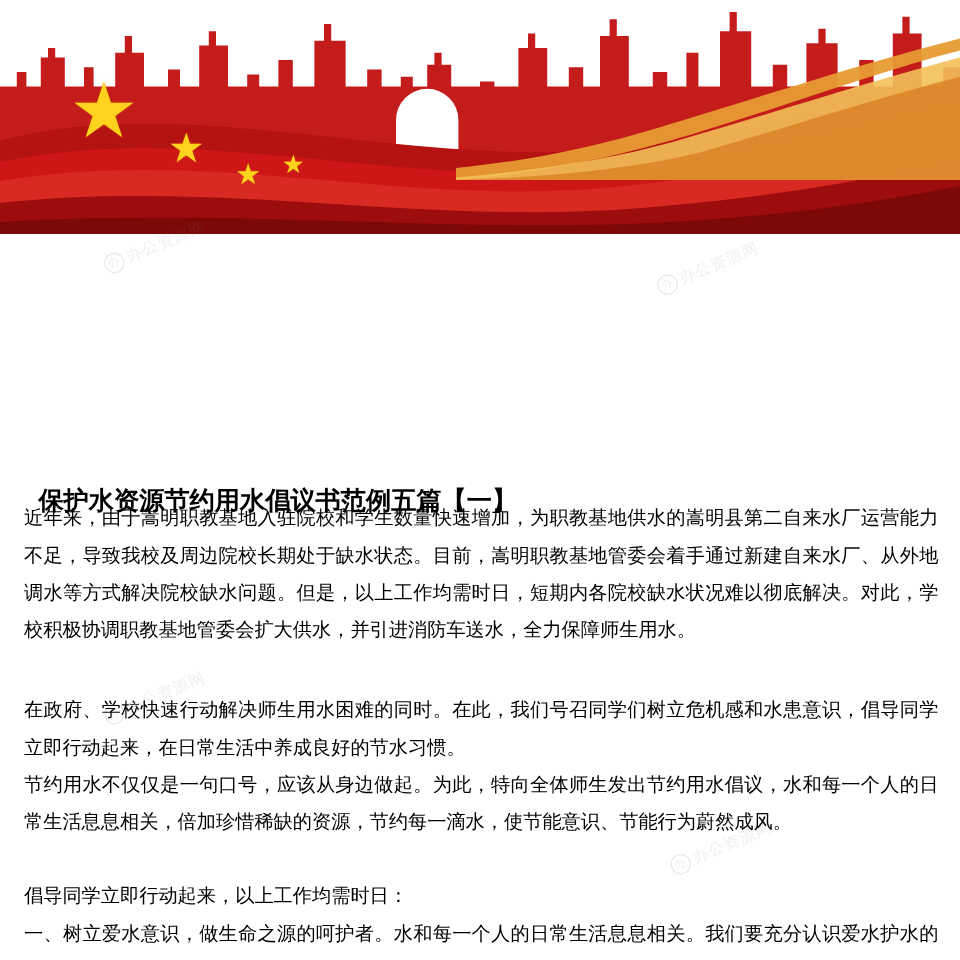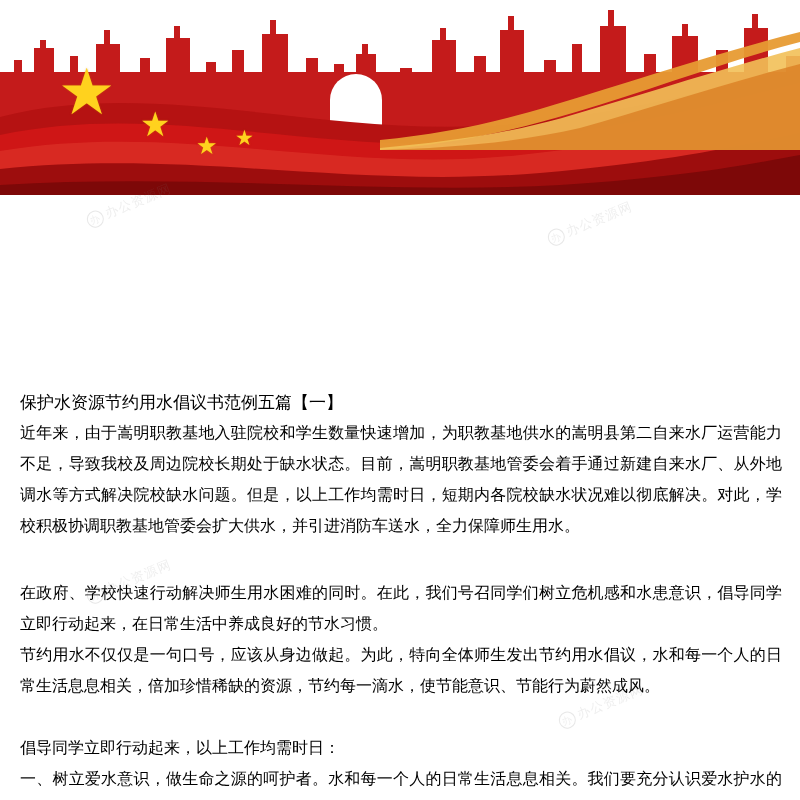--- a/index.html
+++ b/index.html
@@ -90,24 +90,24 @@
 
   
   .doc {
     position: absolute;
     left: 0;
     top: 195px;
     width: 800px;
     padding: 0;
   }
   .doc-title {
-    font-size: 17px;
-    font-weight: normal;
+    font-size: 21px;
+    font-weight: bold;
     color: #000000;
-    margin: 0;
+    margin: 12px;
     padding: 0;
     position: absolute;
     top: 196px;
     left: 20px;
     width: 760px;
     line-height: 1.4;
   }
   .para {
     position: absolute;
     left: 20px;

